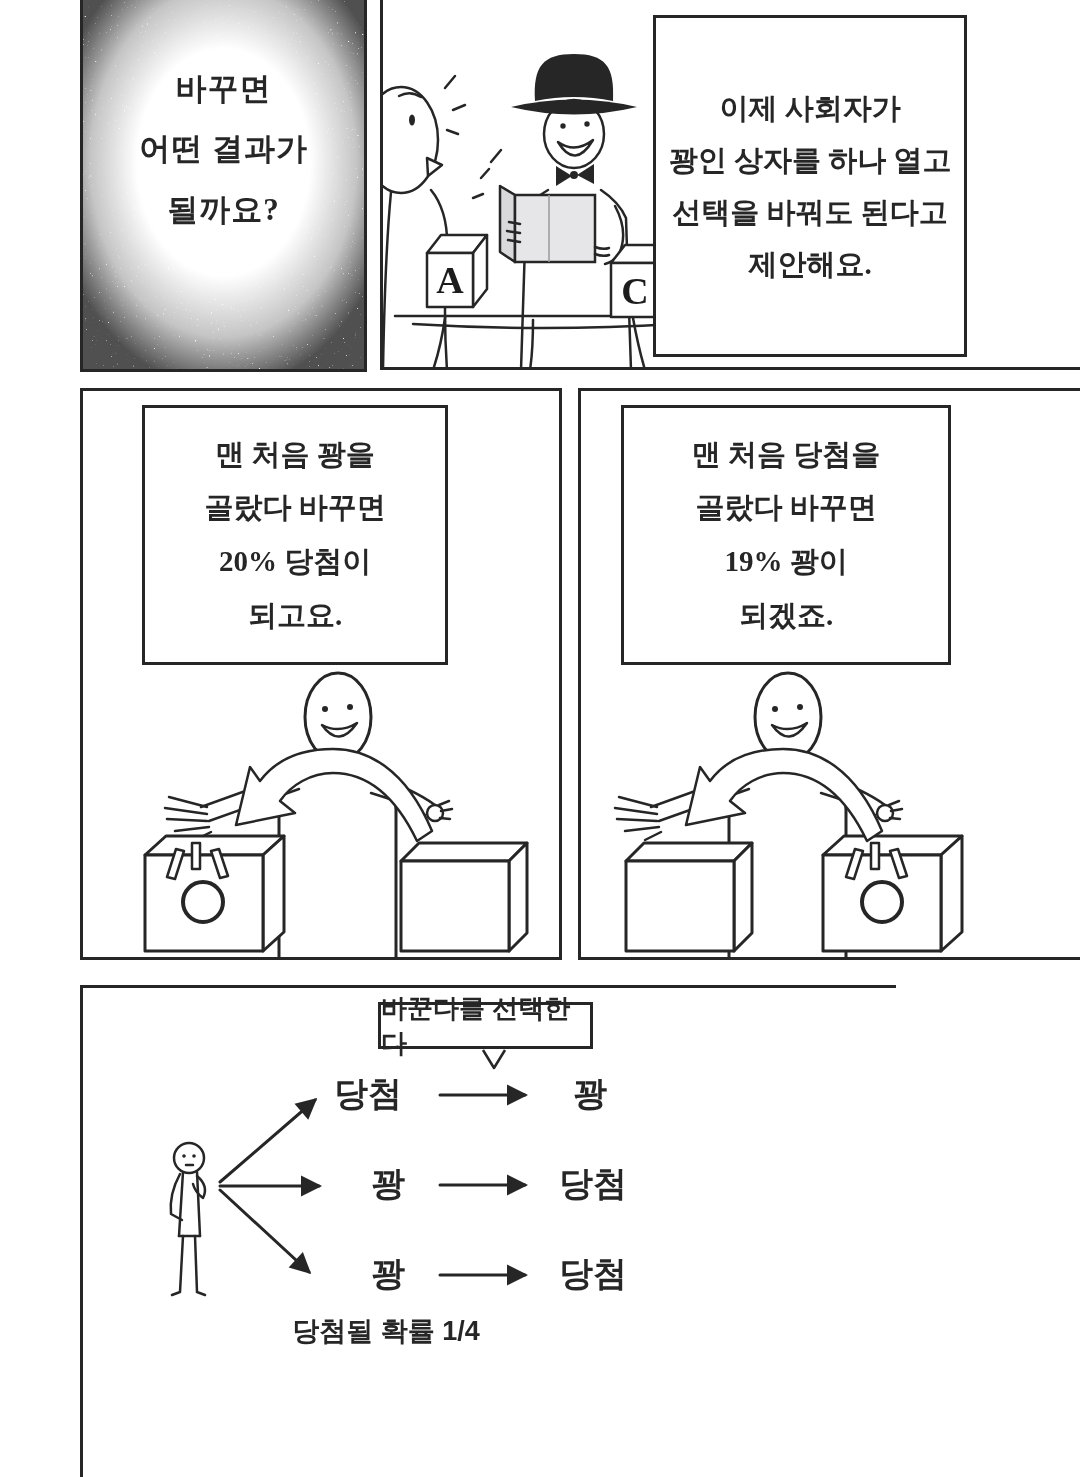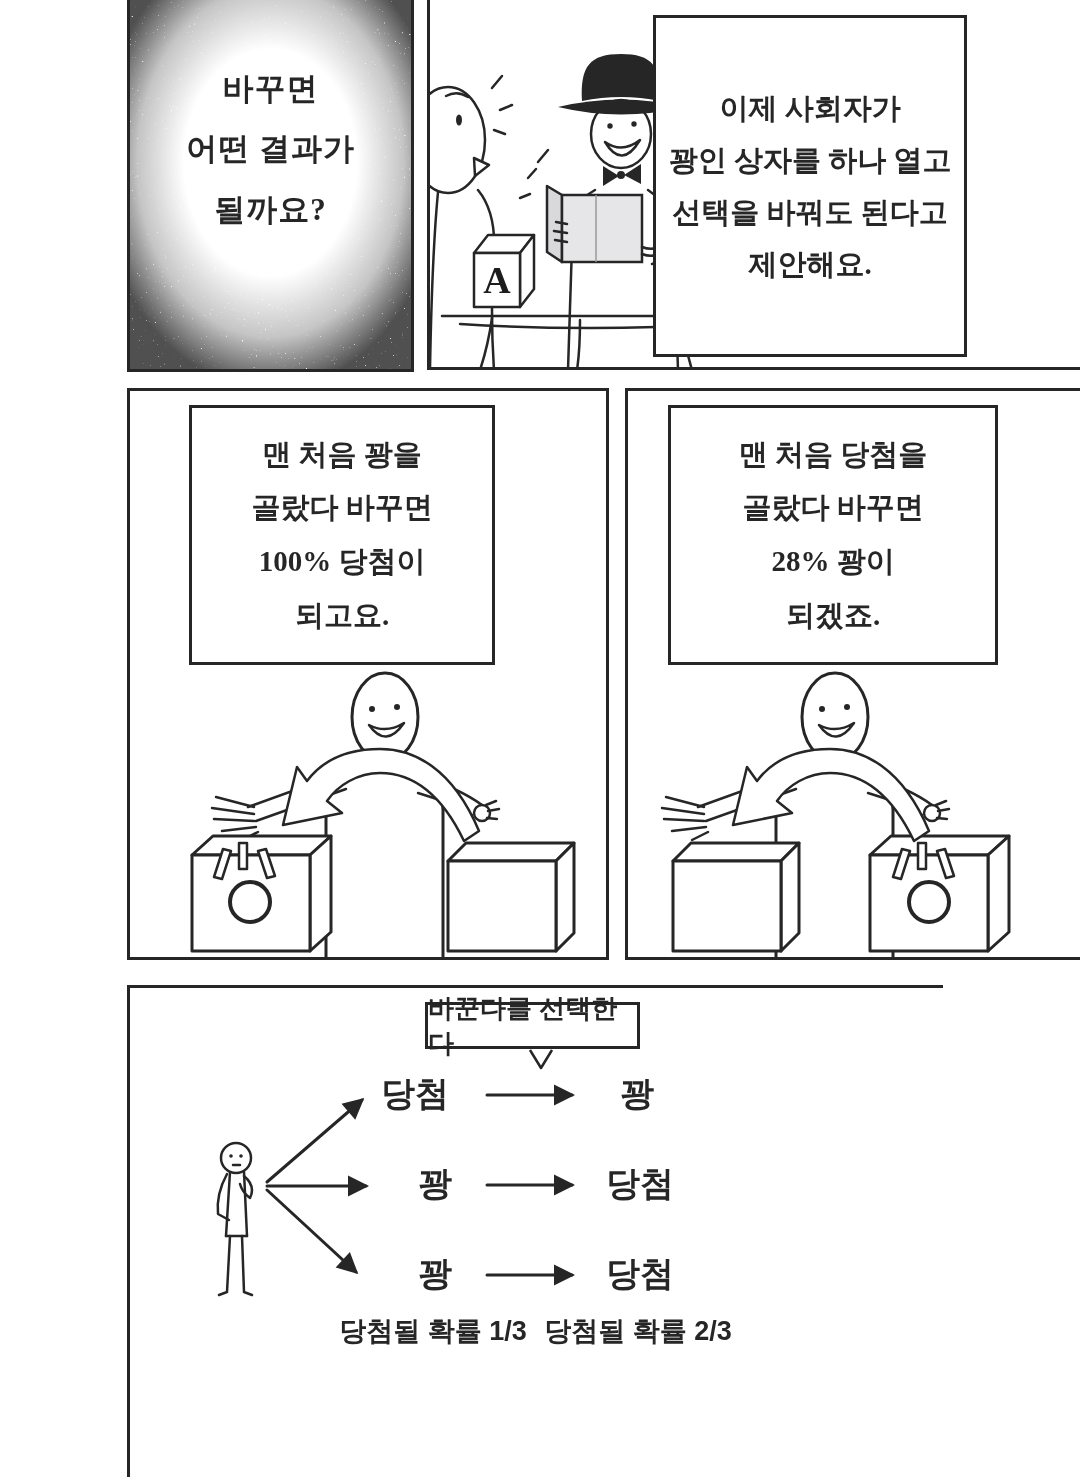--- a/index.html
+++ b/index.html
@@ -4,21 +4,21 @@
 <style>
   :root{
     --ink:#262626;
     --paper:#ffffff;
   }
   *{box-sizing:border-box;margin:0;padding:0;}
   html,body{background:#ffffff;}
   body{width:1080px;height:1477px;position:relative;overflow:hidden;
        font-family:"Liberation Serif","DejaVu Serif",serif;color:var(--ink);}
   .abs{position:absolute;}
-  .panel{position:absolute;background:var(--paper);margin-left:47px;}
+  .panel{position:absolute;background:var(--paper);}
   .pre{white-space:pre-line;}
 
   
   .panel-tl{left:80px;top:0;width:287px;height:372px;
             border-left:3px solid var(--ink);border-right:3px solid var(--ink);
             border-bottom:3px solid var(--ink);overflow:hidden;}
   .panel-tl .vignette{position:absolute;inset:0;width:100%;height:100%;}
   .narration{position:absolute;inset:0;display:flex;align-items:center;justify-content:center;
              padding-bottom:70px;text-align:center;font-size:31px;font-weight:700;
              line-height:1.95;letter-spacing:1px;}
@@ -174,21 +174,21 @@
 </div>
 
 <div class="abs speech-box pre">이제 사회자가
 꽝인 상자를 하나 열고
 선택을 바꿔도 된다고
 제안해요.</div>
 
 <div class="panel panel-ml">
   <div class="caption-box caption-ml pre">맨 처음 꽝을
 골랐다 바꾸면
-100% 당첨이
+20% 당첨이
 되고요.</div>
   <svg class="figure-svg" width="482" height="302" viewBox="0 0 482 302">
     <g>
       <path class="ln3" d="M225,108 C205,118 197,132 196,150 L196,302"></path>
       <path class="ln3" d="M286,108 C306,120 312,136 313,155 L313,302"></path>
 
       <path class="ln" d="M212,118 L118,152"></path>
       <path class="ln" d="M216,134 L126,166"></path>
       <g>
         <path class="ln" d="M124,152 L86,142"></path>
@@ -227,21 +227,21 @@
       <rect class="shape3" x="318" y="206" width="108" height="90"></rect>
     </g>
 
     <path class="shape" d="M349,176 C322,112 283,94 250,94 C215,94 192,106 177,126 L167,112 L153,170 L212,158 L197,146 C208,130 228,118 250,118 C280,118 310,136 334,186 Z"></path>
   </svg>
 </div>
 
 <div class="panel panel-mr">
   <div class="caption-box caption-mr pre">맨 처음 당첨을
 골랐다 바꾸면
-28% 꽝이
+19% 꽝이
 되겠죠.</div>
   <svg class="figure-svg" width="502" height="302" viewBox="0 0 502 302">
     <g>
       <path class="ln3" d="M177,108 C157,118 149,132 148,150 L148,302"></path>
       <path class="ln3" d="M238,108 C258,120 264,136 265,155 L265,302"></path>
       <path class="ln" d="M164,118 L70,152"></path>
       <path class="ln" d="M168,134 L78,166"></path>
       <g>
         <path class="ln" d="M76,152 L38,142"></path>
         <path class="ln" d="M76,159 L34,153"></path>
@@ -320,16 +320,15 @@
   <div class="flow-label">바꾼다를 선택한다</div>
 
   <div class="diagram-word" style="left:285px;top:106px;">당첨</div>
   <div class="diagram-word" style="left:305px;top:196px;">꽝</div>
   <div class="diagram-word" style="left:305px;top:286px;">꽝</div>
 
   <div class="diagram-word" style="left:507px;top:106px;">꽝</div>
   <div class="diagram-word" style="left:510px;top:196px;">당첨</div>
   <div class="diagram-word" style="left:510px;top:286px;">당첨</div>
 
-  <div class="prob-label" style="left:303px;top:343px;">당첨될 확률 1/3</div>
-  <div class="prob-label" style="left:508px;top:343px;">당첨될 확률 2/3</div>
+  <div class="prob-label" style="left:303px;top:343px;">당첨될 확률 1/4</div>
 
 </div>
 
 </body></html>

